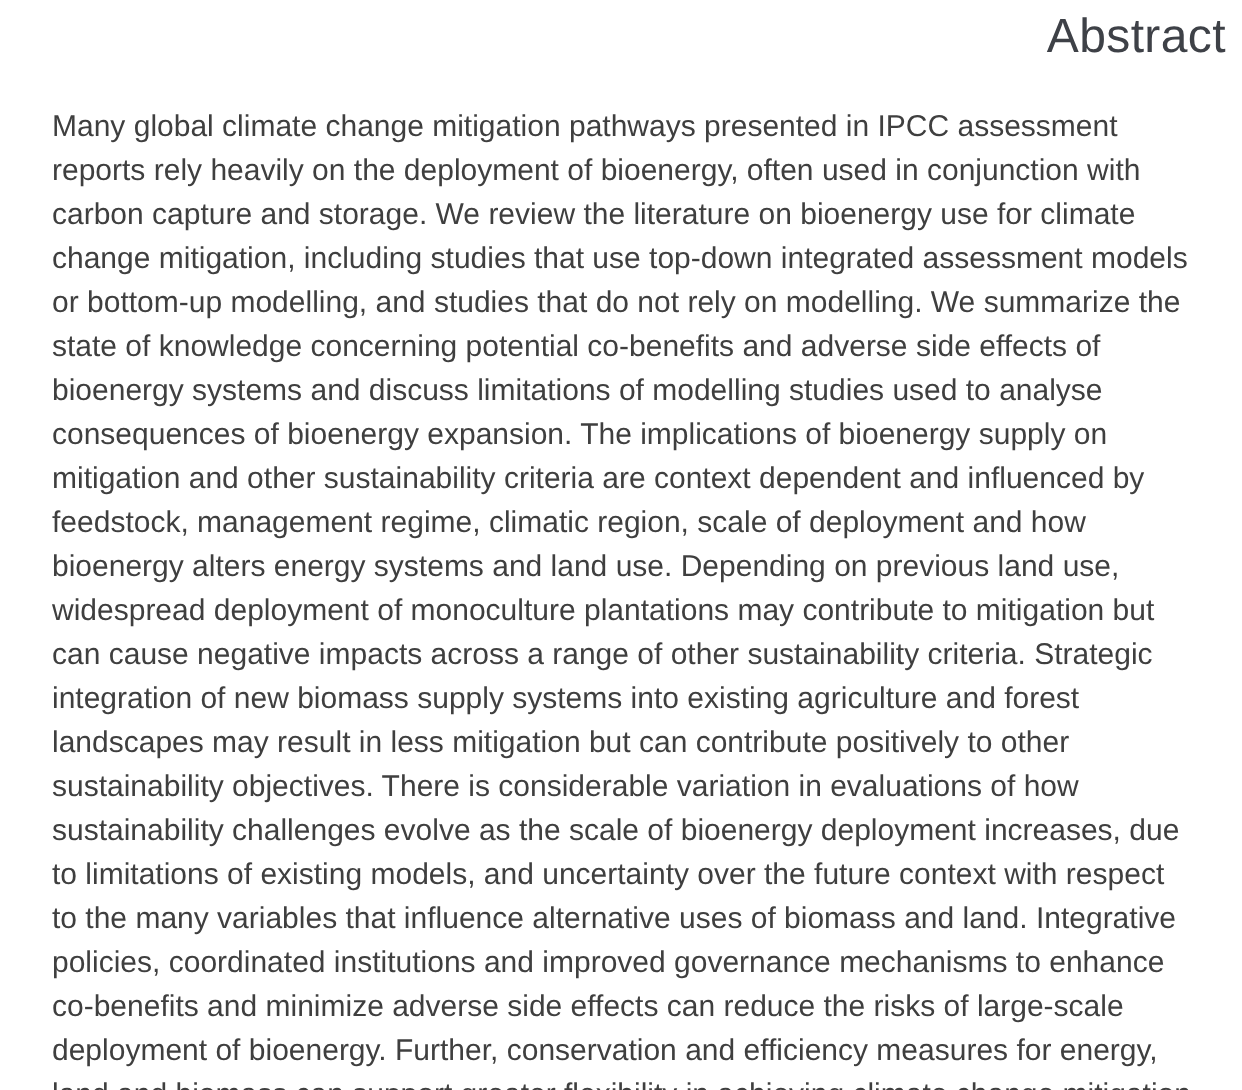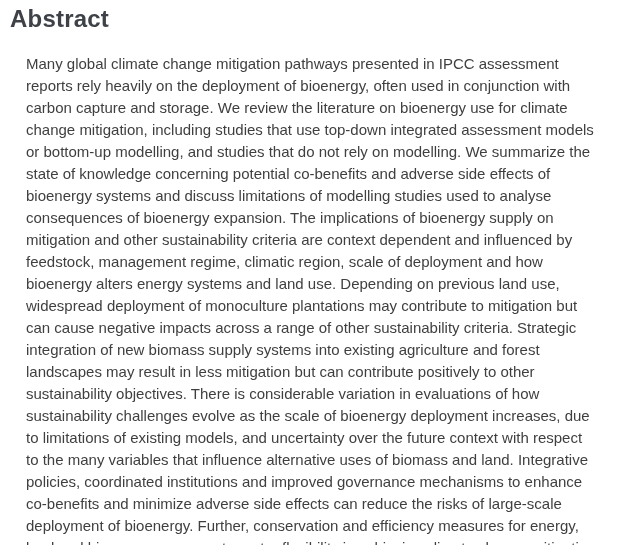--- a/index.html
+++ b/index.html
@@ -13,25 +13,26 @@
     overflow: hidden;
     font-family: "Liberation Sans", "DejaVu Sans", sans-serif;
   }
   .abstract-section {
     box-sizing: border-box;
     width: 621px;
     padding: 2px 8px 0 10px;
   }
   .section-heading {
     font-size: 24px;
-    font-weight: 700;
+    font-weight: 400;
     line-height: 30px;
     letter-spacing: 0.2px;
     color: #3e4147;
     margin: 2px 0 19px 0;
+    text-align: right;
   }
   .abstract-paragraph {
     font-size: 15px;
     line-height: 22px;
     color: #3f3f3f;
     margin: 16px;
     max-width: 604px;
     text-align: left;
   }
 </style>

